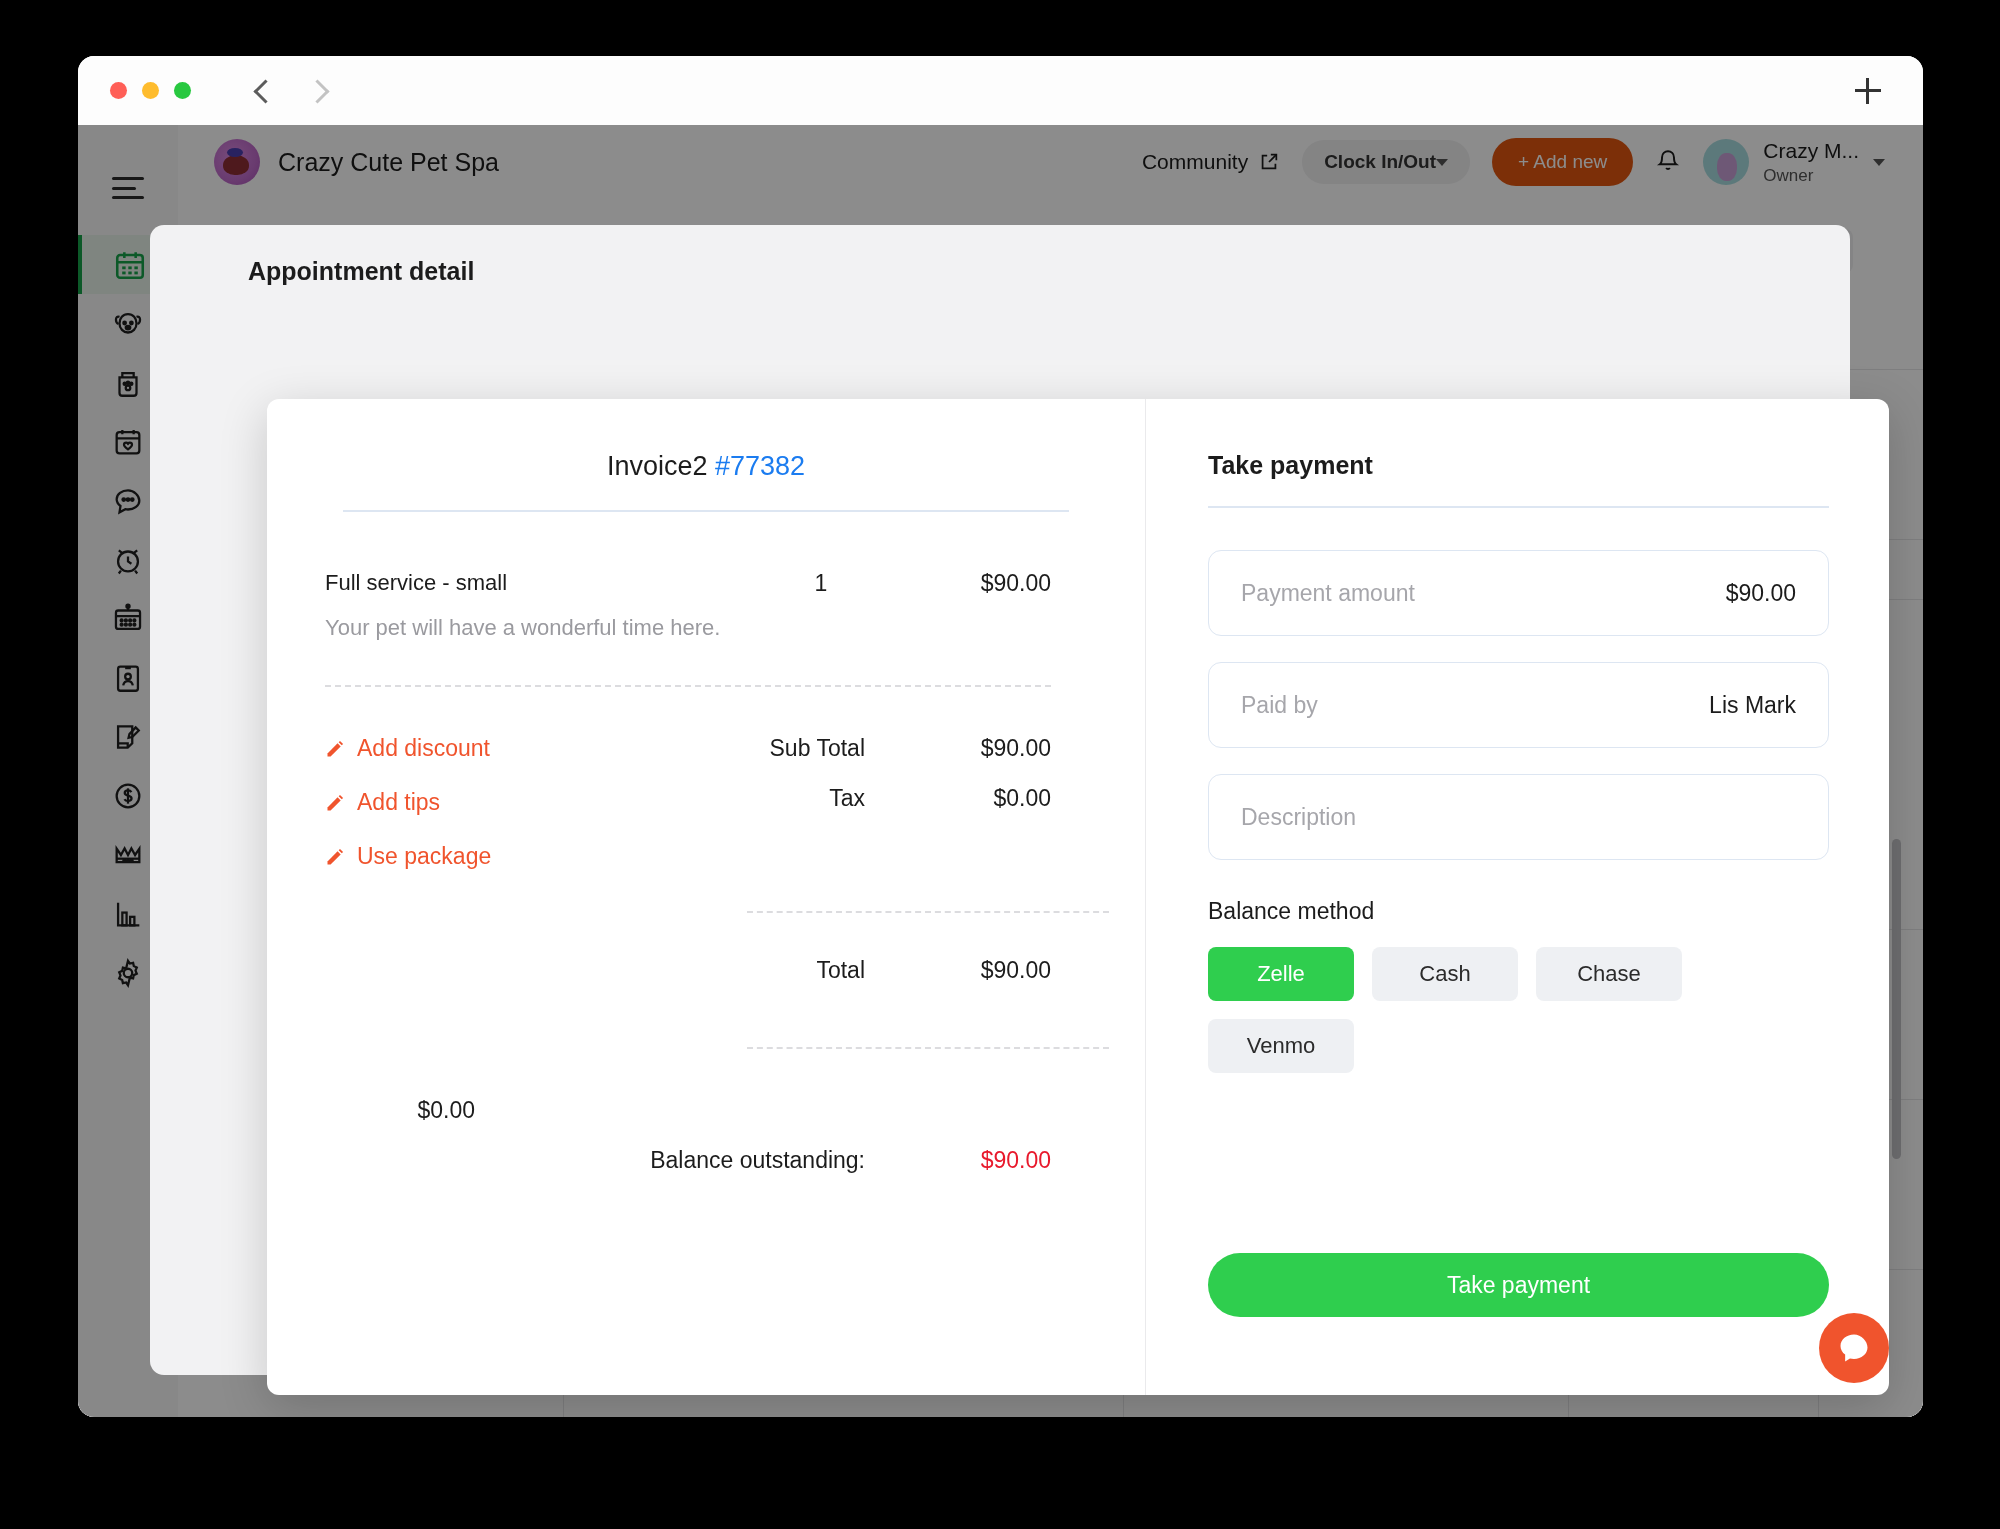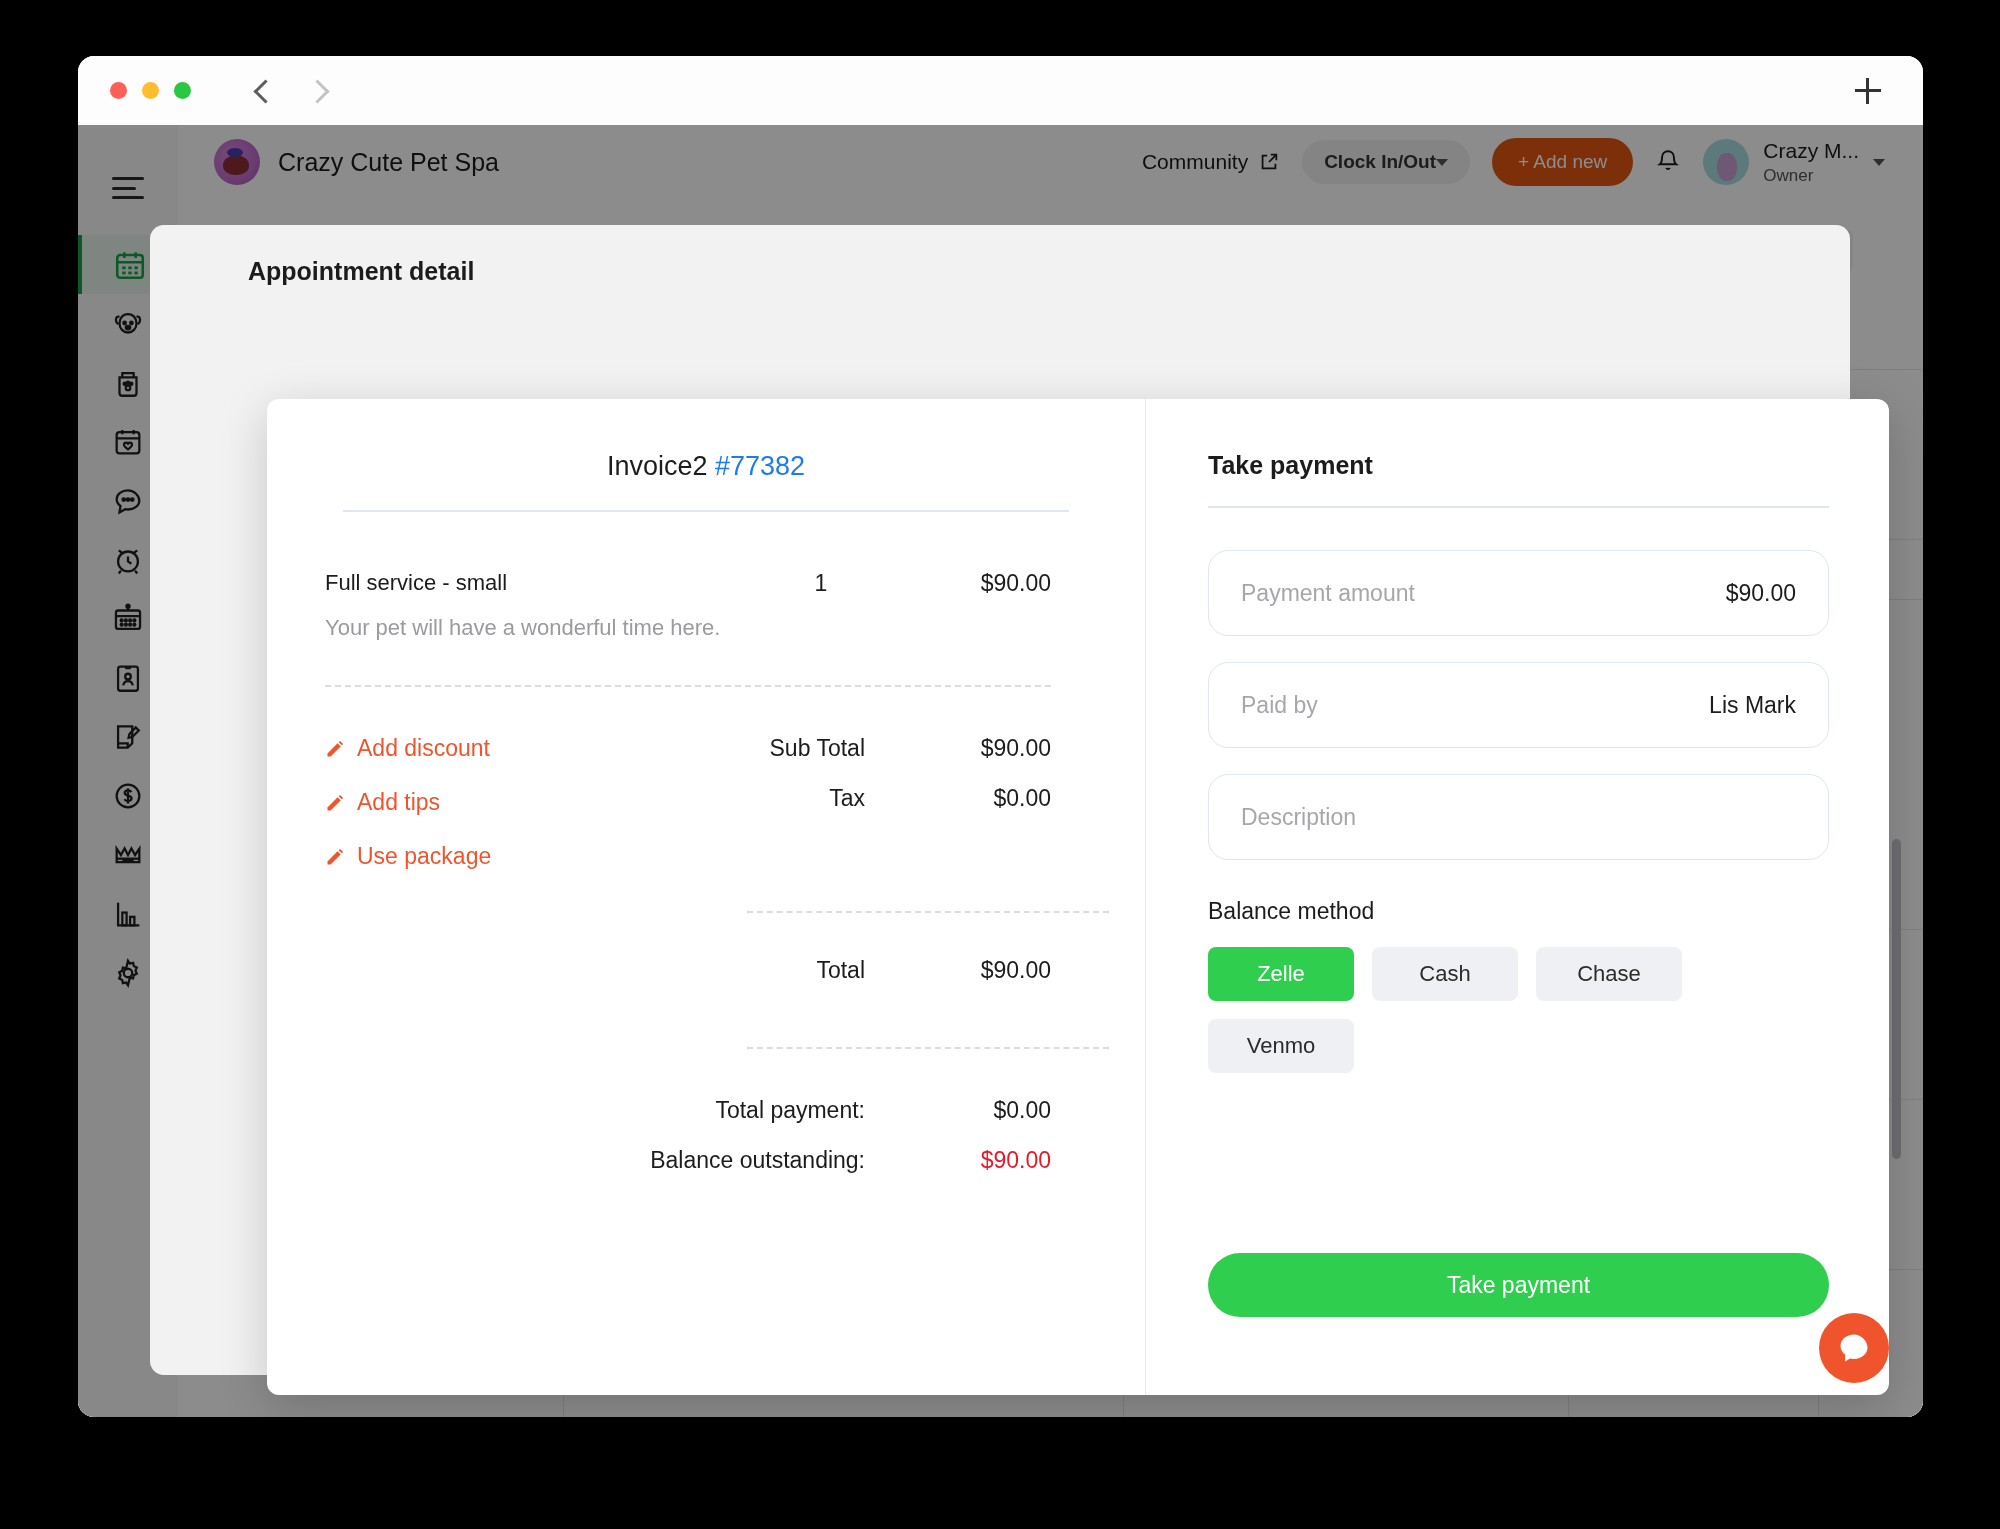--- a/index.html
+++ b/index.html
@@ -278,21 +278,21 @@
   
   #tp-header {
     display: flex; align-items: center;
     margin: 52px 60px 0 62px;
   }
   #tp-title { font-size: 25px; font-weight: bold; color: #1c1c1c; }
   #tp-close { margin-left: auto; width: 26px; height: 26px; }
   #tp-rule { margin: 26px 60px 0 62px; height: 2px; background: #dde6f2; }
   .tp-field {
     margin: 0 60px 0 62px;
-    height: 86px; border: 1.5px solid #dde6f2; border-radius: 20px;
+    height: 86px; border: 1.5px solid #dde6f2; border-radius: 13px;
     display: flex; align-items: center; padding: 0 32px;
   }
   #fld-amount { margin-top: 42px; }
   #fld-paidby { margin-top: 26px; }
   #fld-desc { margin-top: 26px; }
   .tp-ph { font-size: 23px; color: #a6a6ab; }
   .tp-val { margin-left: auto; font-size: 23px; color: #1c1c1c; }
   #pm-label { margin: 38px 0 0 62px; font-size: 23px; color: #1c1c1c; }
   #pm-buttons {
     margin: 22px 60px 0 62px;
@@ -600,21 +600,20 @@
           <div style="flex:1" class="total-row">
             <div class="total-label">Total</div>
             <div class="total-value">$90.00</div>
           </div>
         </div>
 
         <div class="dash-sep" id="sep3"></div>
 
         <div id="payment-rows">
           <div class="total-row">
-            <div class="total-label">Total payment:</div>
             <div class="total-value">$0.00</div>
           </div>
           <div class="total-row">
             <div class="total-label">Balance outstanding:</div>
             <div class="total-value danger">$90.00</div>
           </div>
         </div>
       </div>
 
       <div id="invoice-right">

